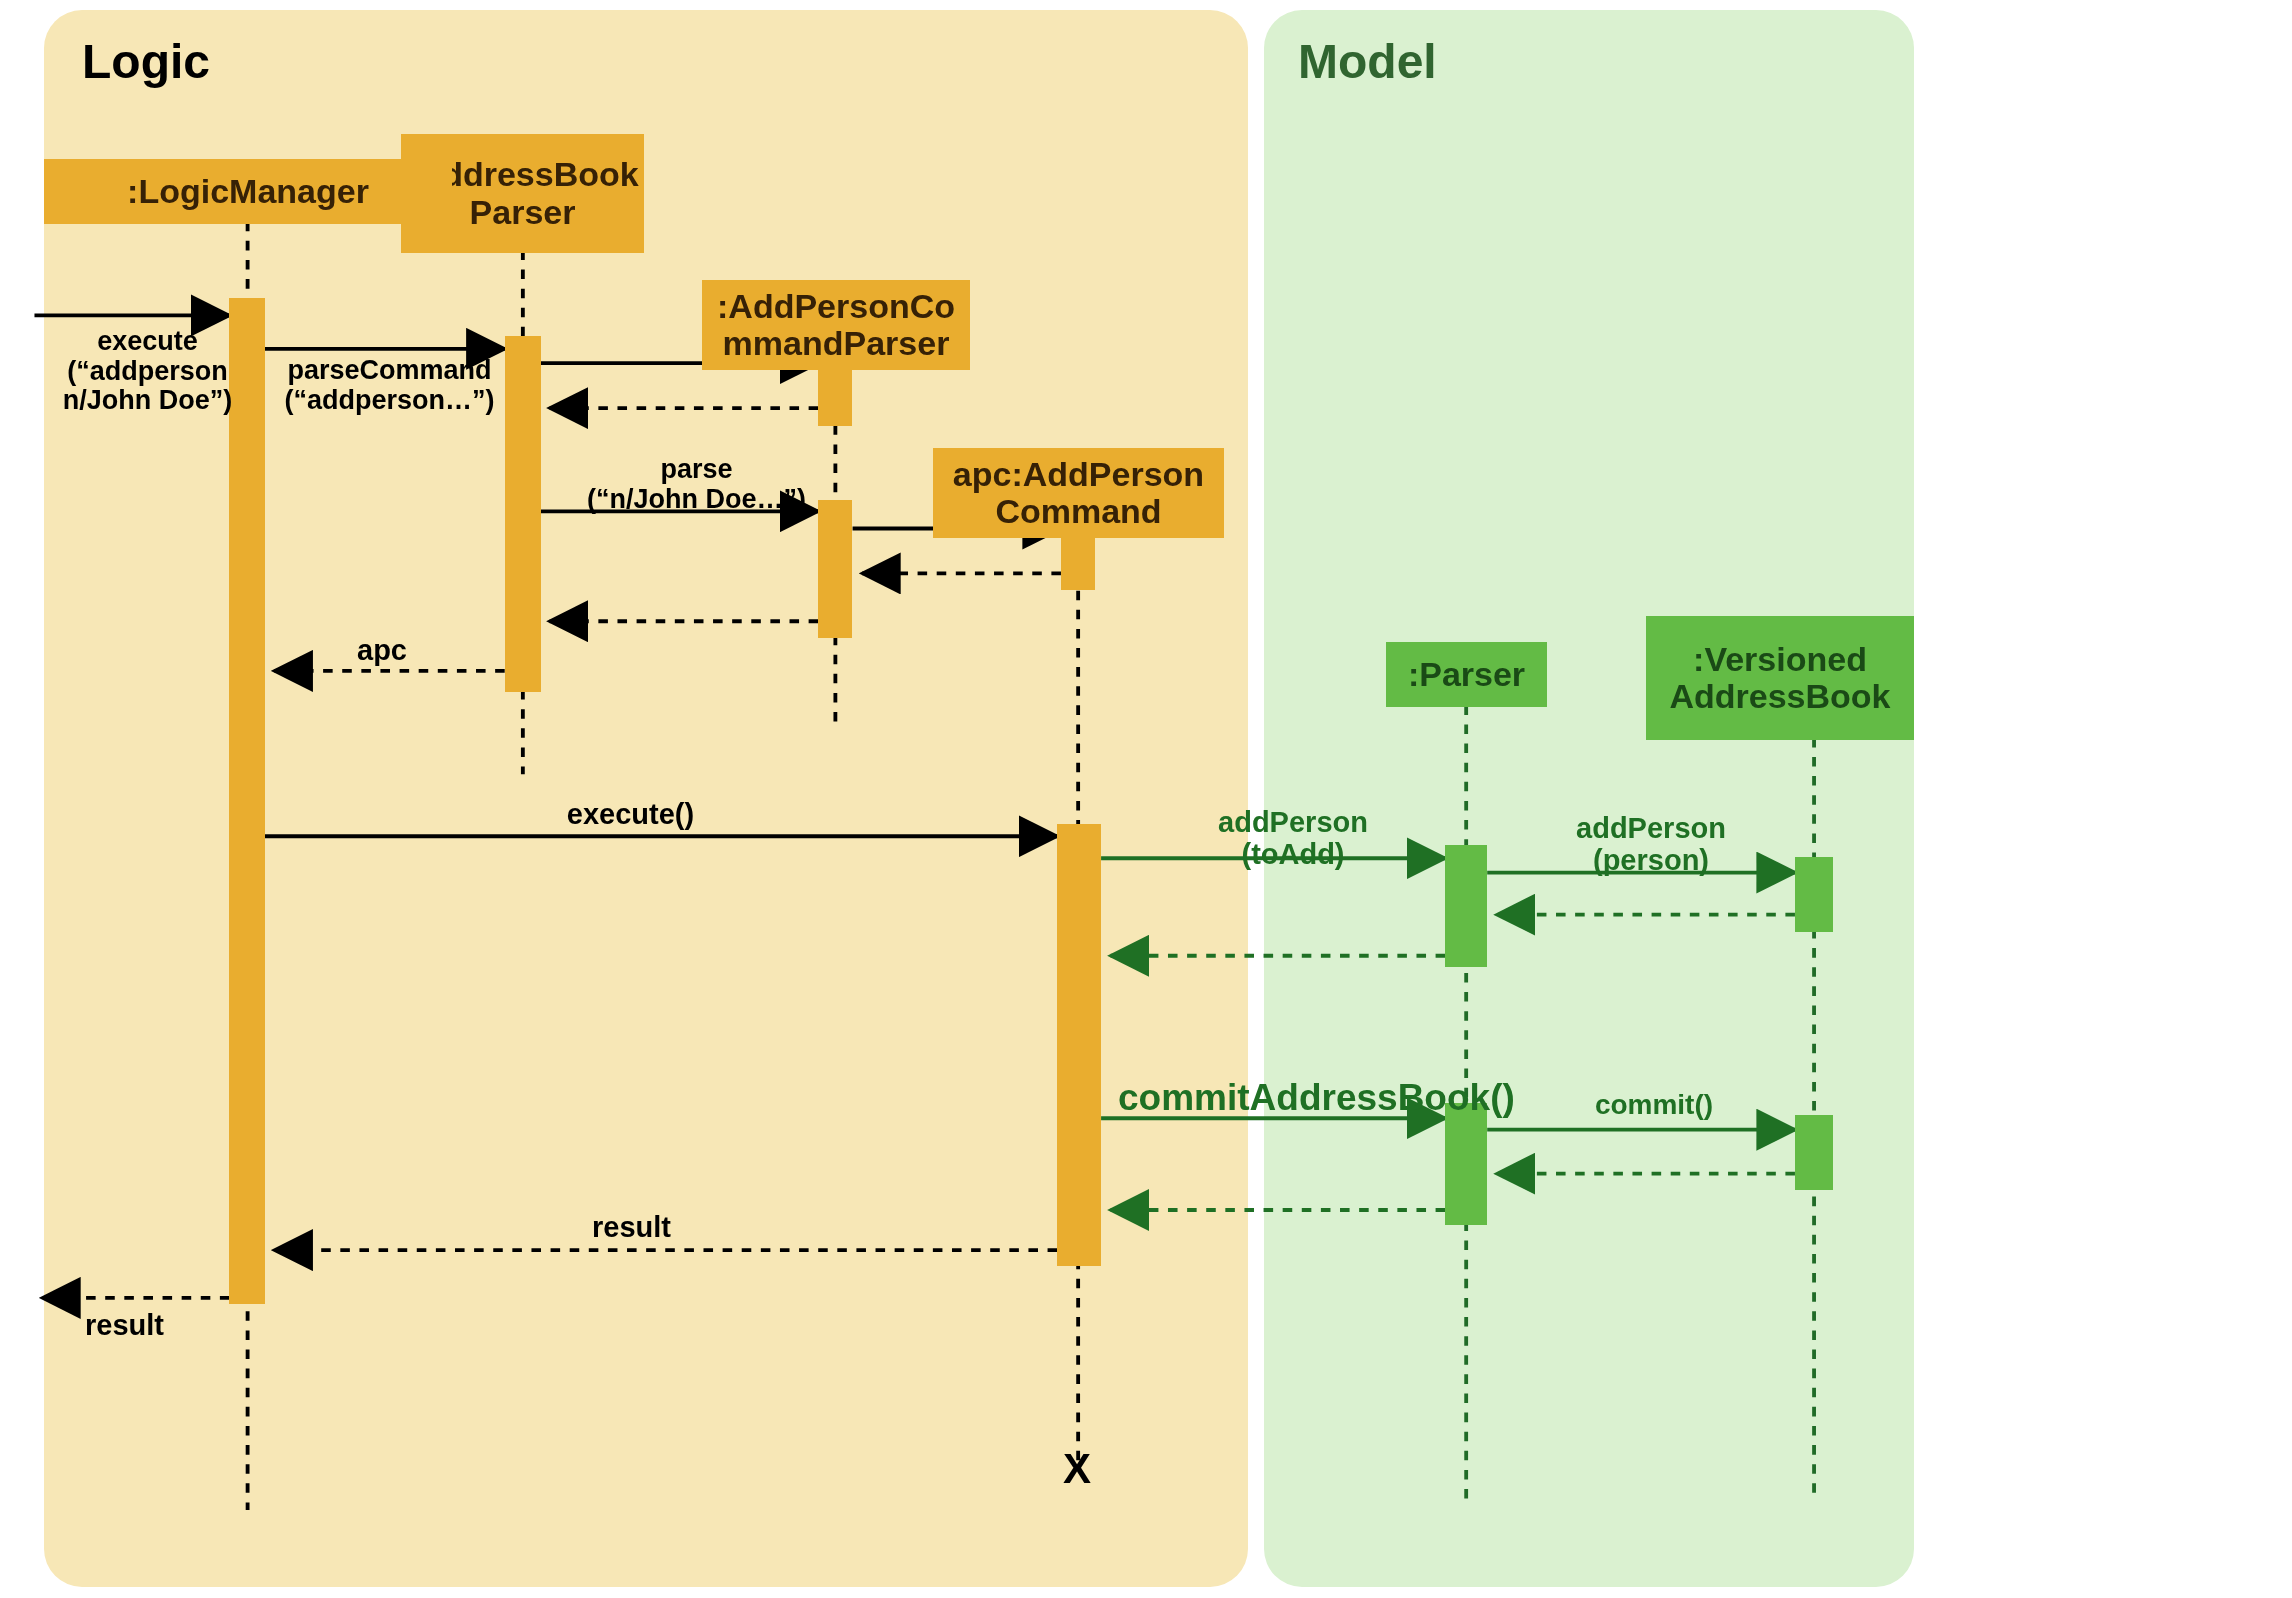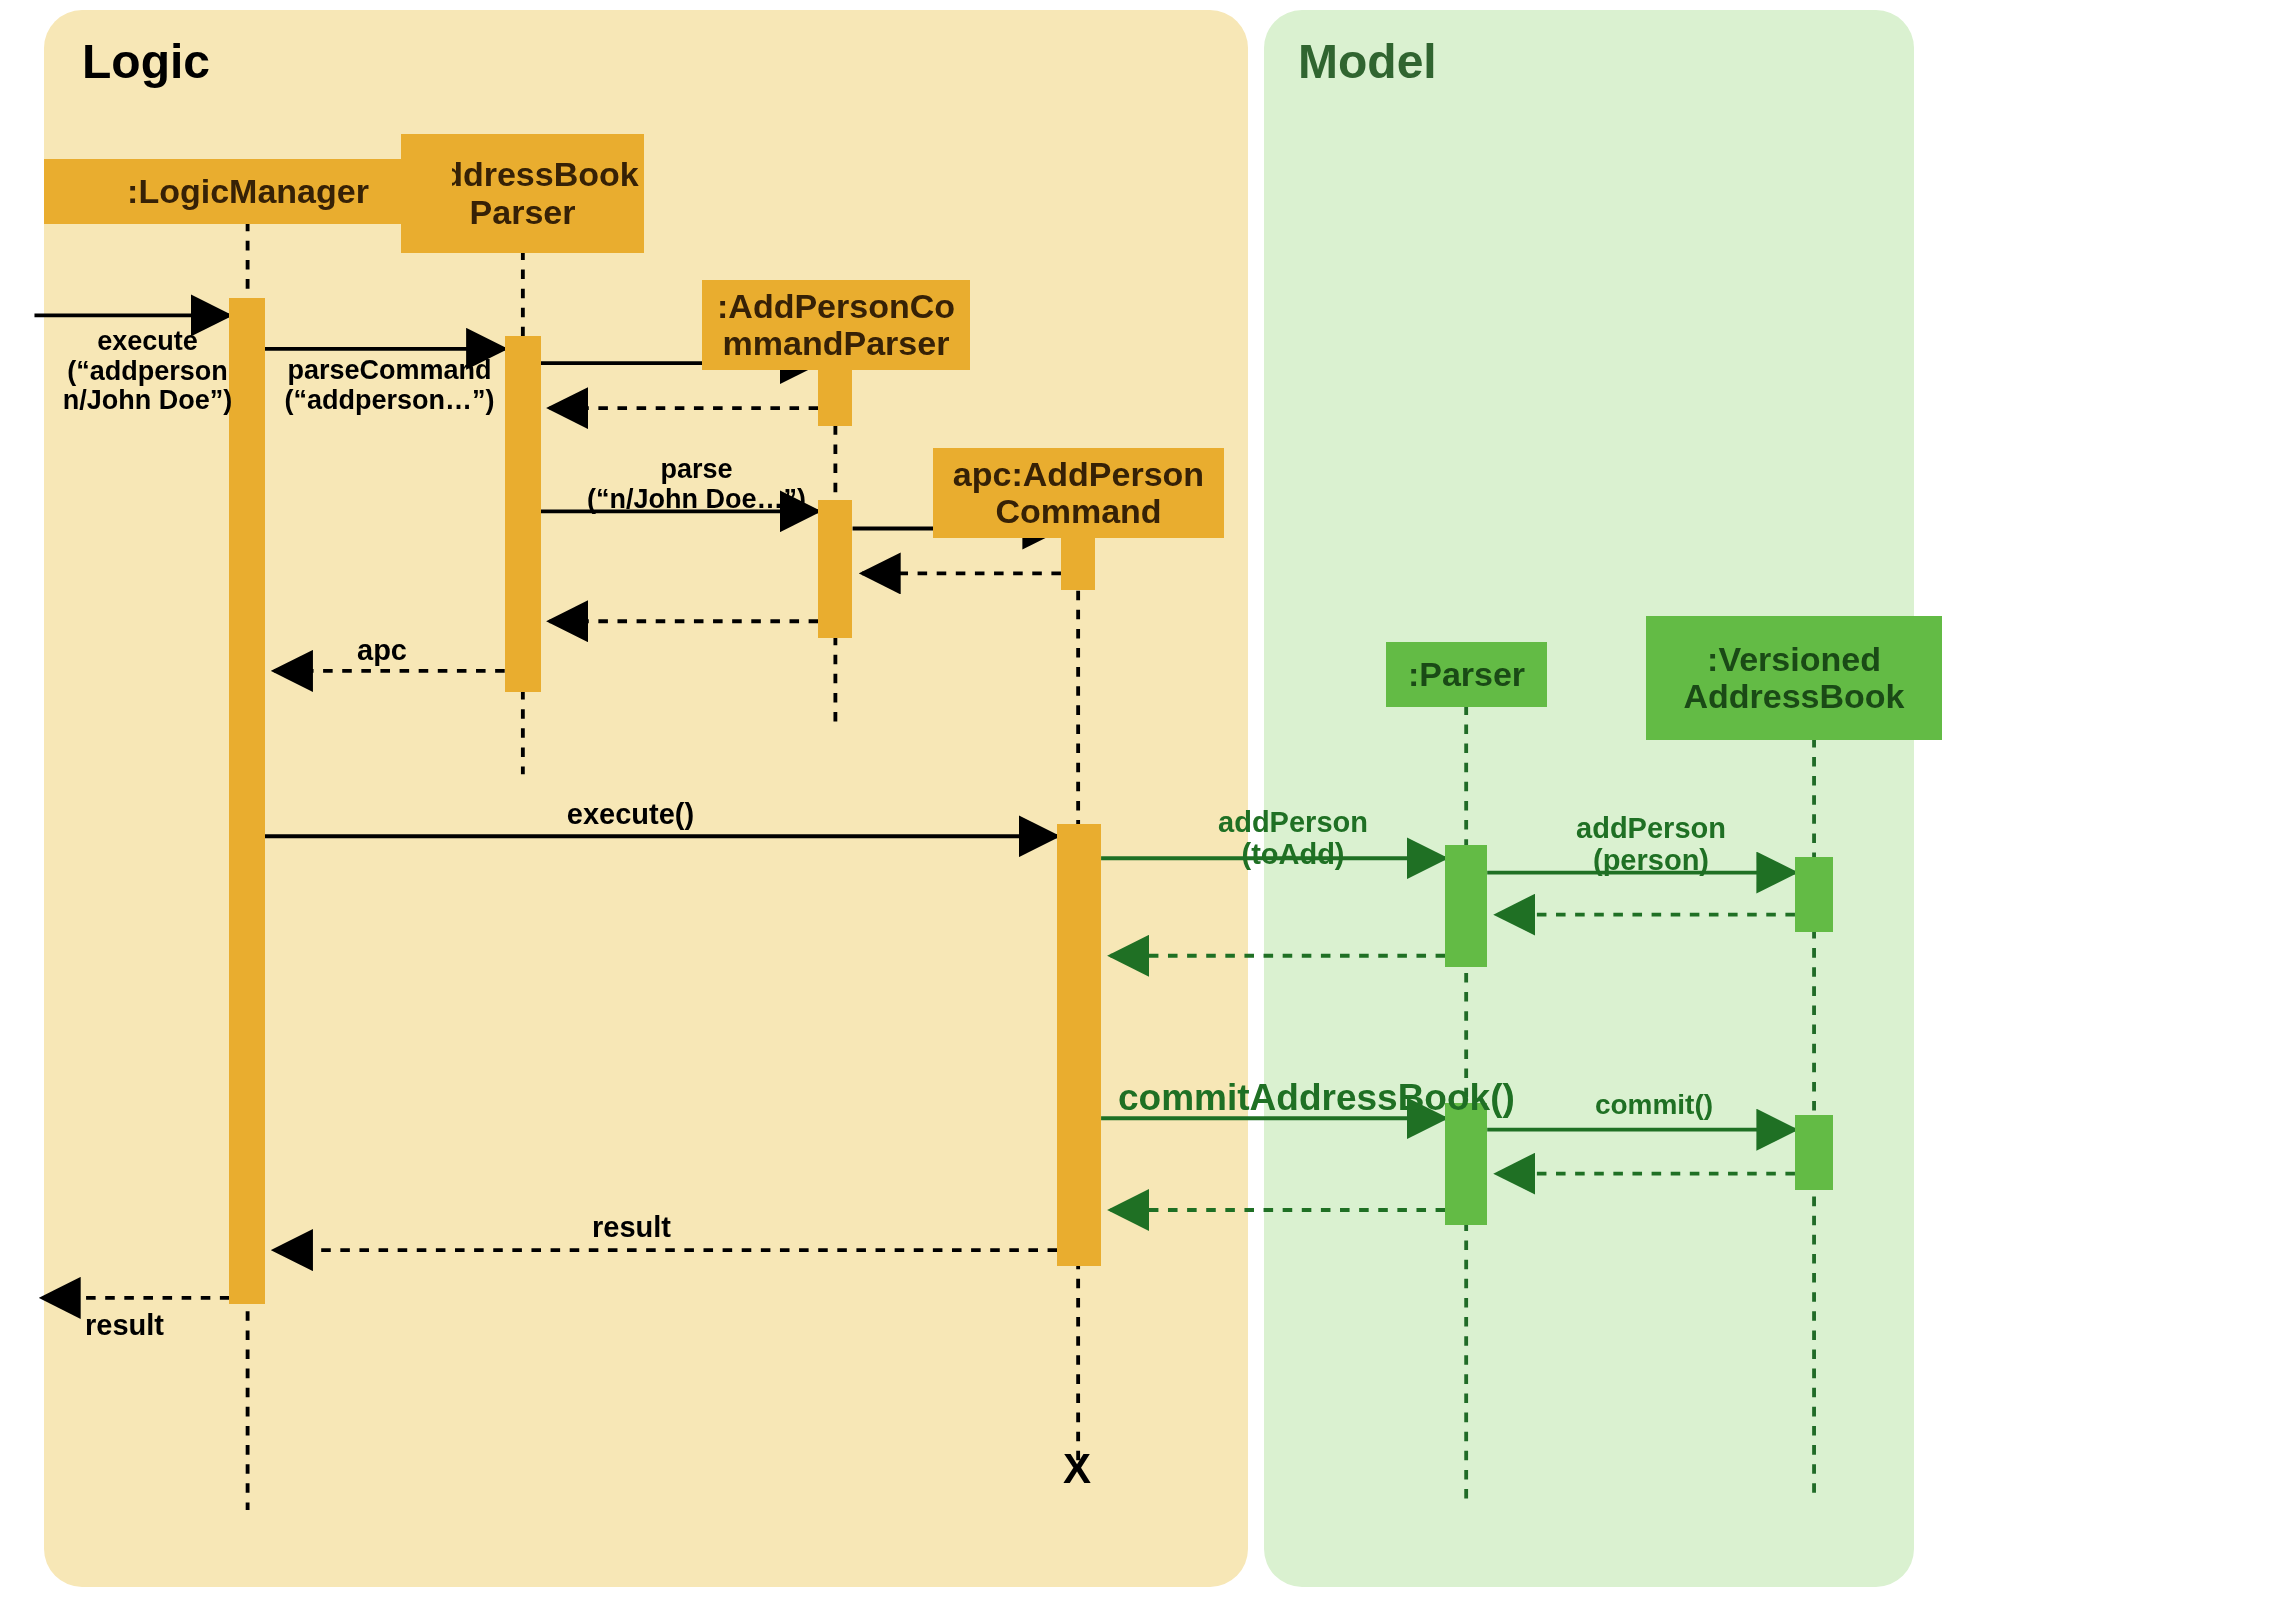--- a/index.html
+++ b/index.html
@@ -158,21 +158,21 @@
   <div class="box orange" style="left:44px; top:159px; width:408px; height:65px; white-space:pre;">:LogicManager</div>
 
   <div class="box orange" style="left:933px; top:448px; width:291px; height:90px; white-space:pre;">apc:AddPerson
 Command</div>
 
   <div class="box orange" style="left:702px; top:280px; width:268px; height:90px; white-space:pre;">:AddPersonCo
 mmandParser</div>
 
   <div class="box green" style="left:1386px; top:642px; width:161px; height:65px;">:Parser</div>
 
-  <div class="box green" style="left:1646px; top:616px; width:296px; height:124px; white-space:pre;">:Versioned
+  <div class="box green" style="left:1646px; top:616px; width:268px; height:124px; white-space:pre;">:Versioned
 AddressBook</div>
 
   <div class="activation orange" style="left:229px; top:298px; width:36px; height:1006px;"></div>
   <div class="activation orange" style="left:505px; top:336px; width:36px; height:356px;"></div>
   <div class="activation orange" style="left:818px; top:369px; width:34px; height:57px;"></div>
   <div class="activation orange" style="left:818px; top:500px; width:34px; height:138px;"></div>
   <div class="activation orange" style="left:1061px; top:536px; width:34px; height:54px;"></div>
   <div class="activation orange" style="left:1057px; top:824px; width:44px; height:442px;"></div>
 
   <div class="activation green" style="left:1445px; top:845px; width:42px; height:122px;"></div>

